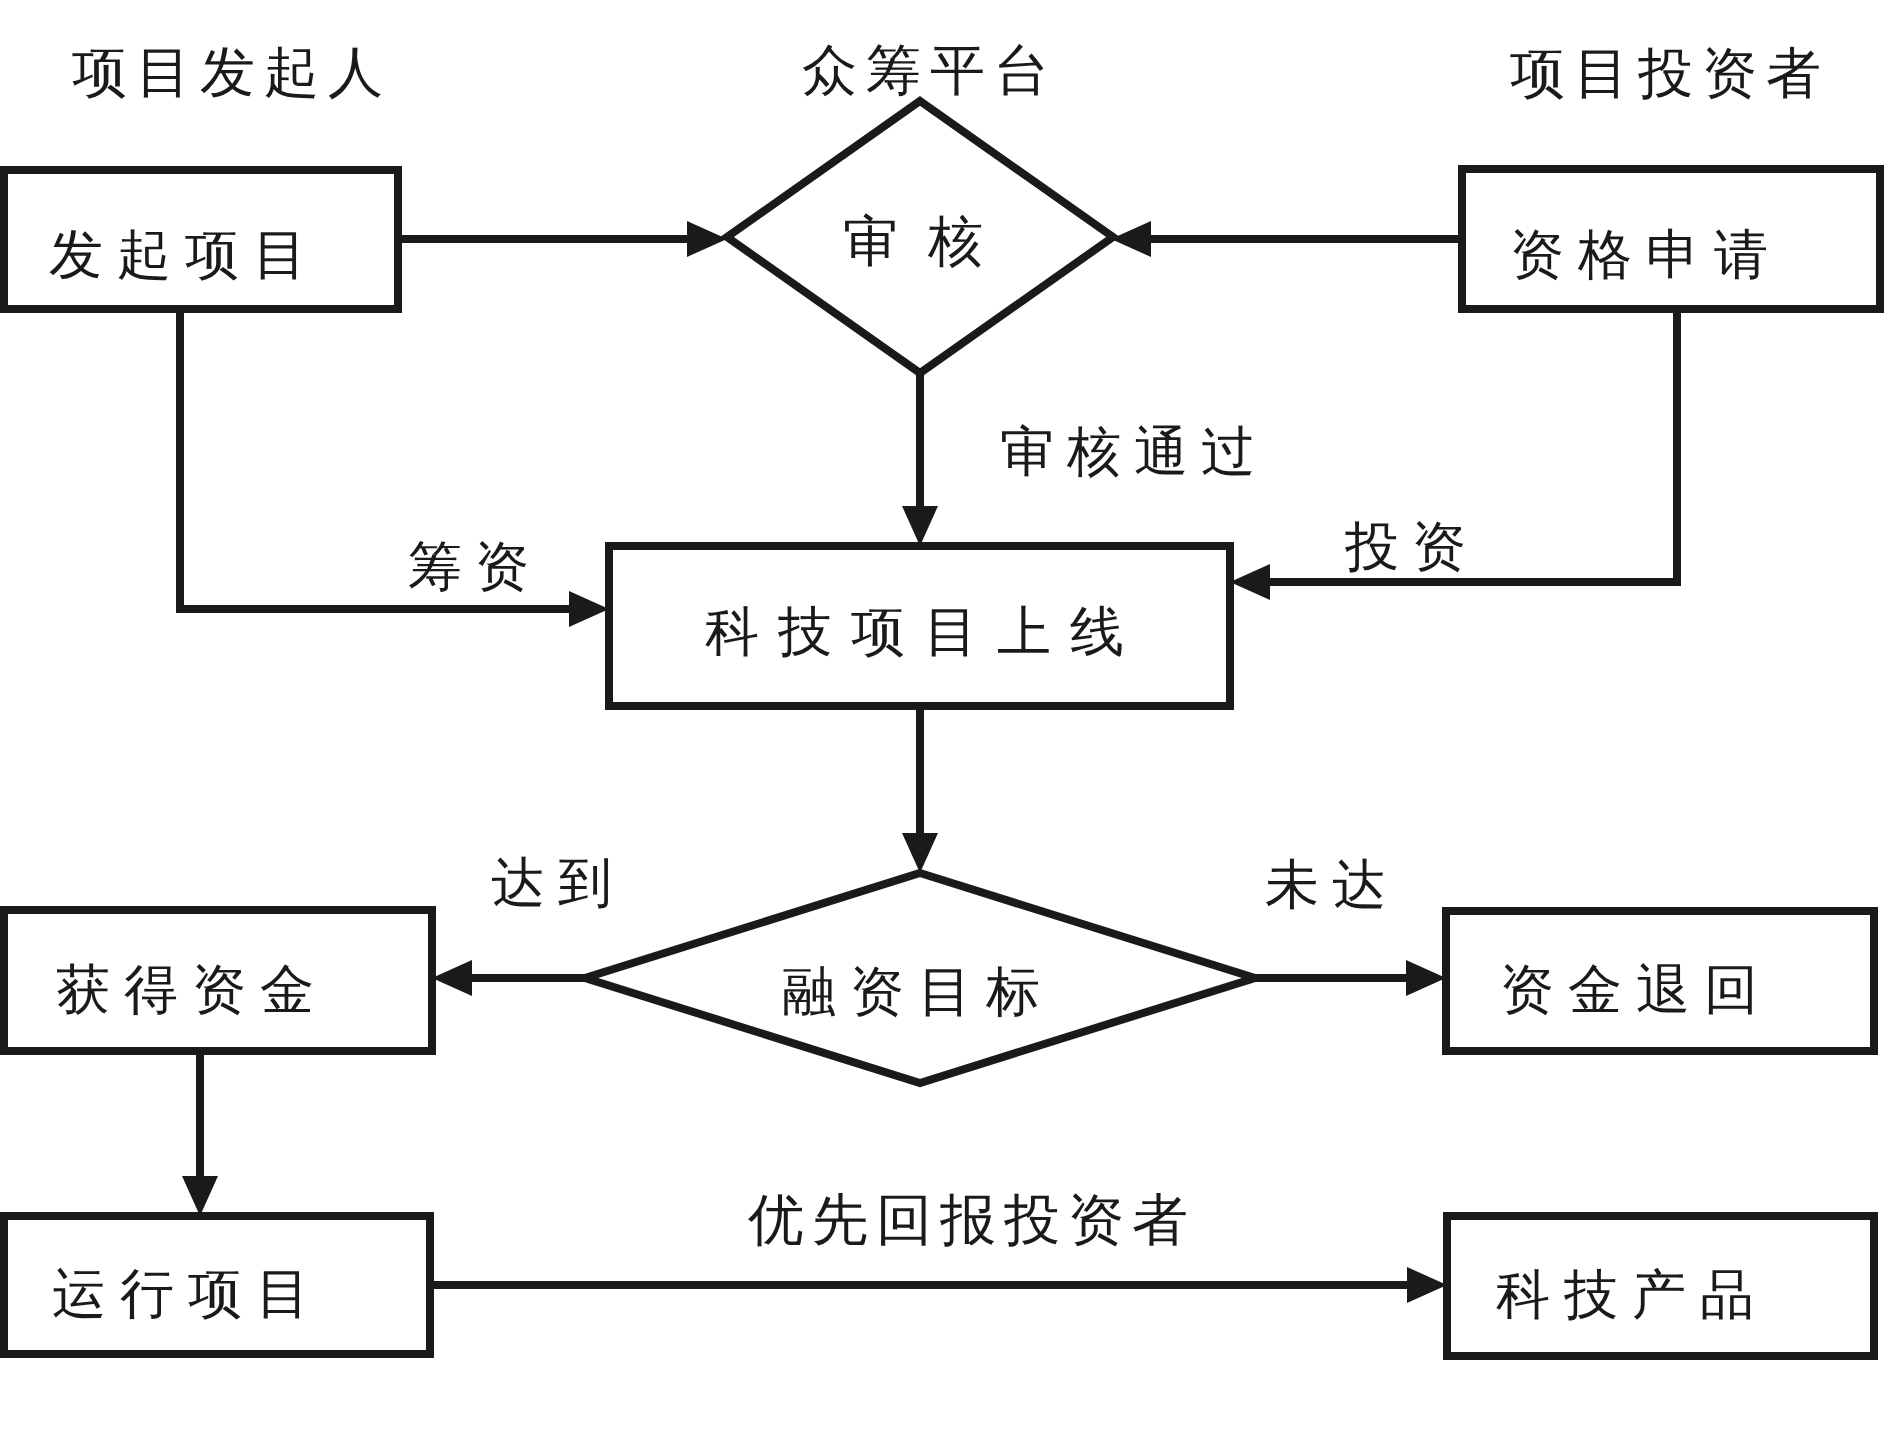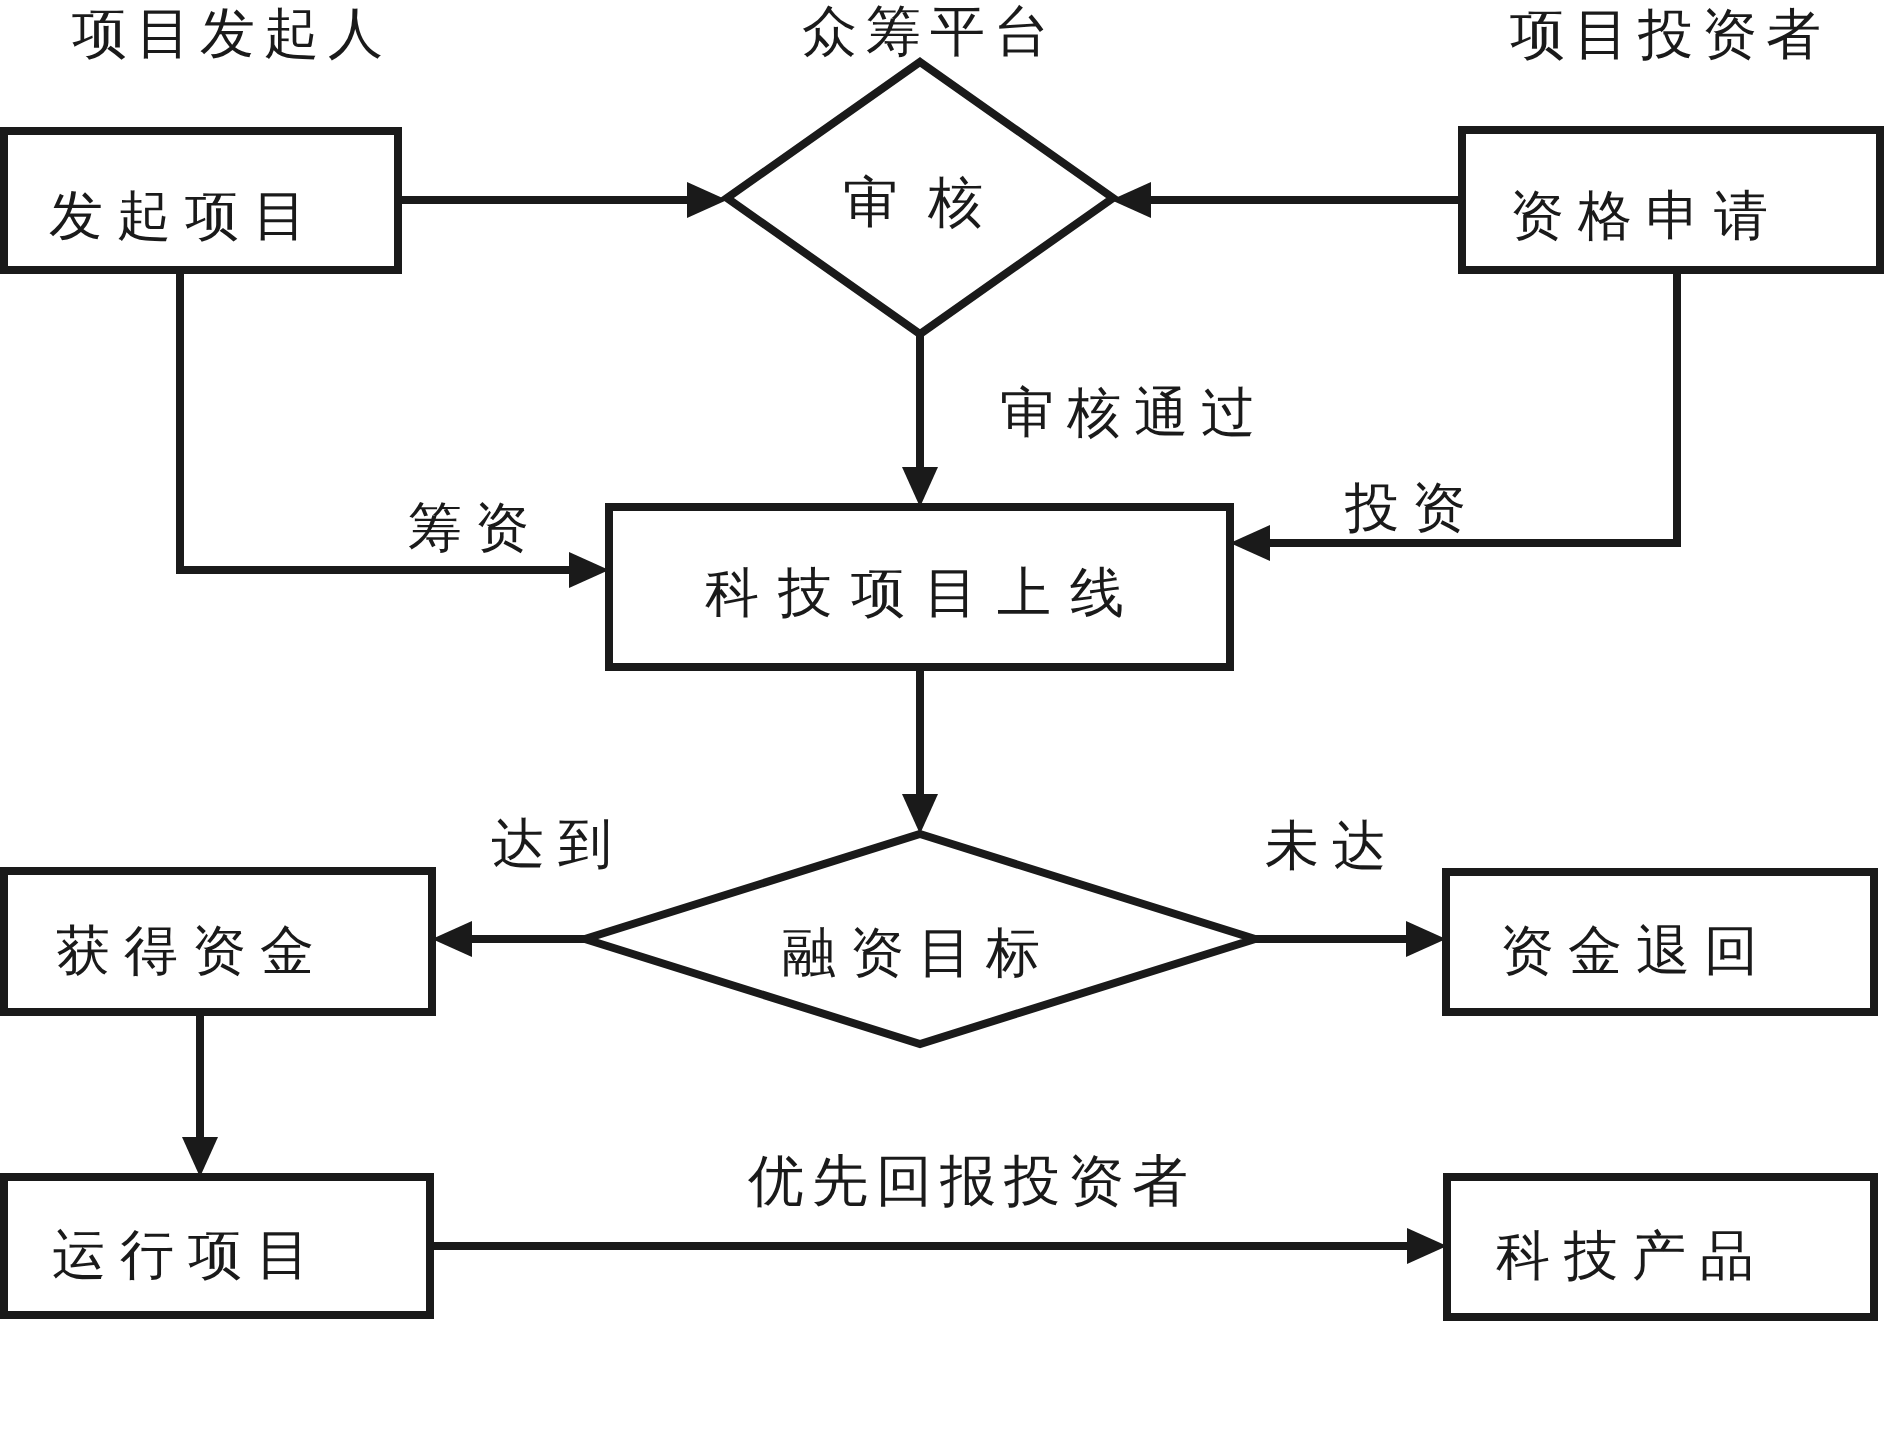--- a/index.html
+++ b/index.html
@@ -6,20 +6,21 @@
     margin: 0;
     padding: 0;
     background: #ffffff;
   }
   .canvas {
     position: relative;
     width: 1894px;
     height: 1328px;
     background: #ffffff;
     overflow: hidden;
+    margin-top: 39px;
   }
   svg text {
     font-family: "Liberation Serif", "DejaVu Serif", serif;
     fill: #1a1a1a;
   }
   .actor-label   { font-size: 55px; letter-spacing: 9px; }
   .node-label    { font-size: 54px; letter-spacing: 14px; }
   .node-label-wide { font-size: 54px; letter-spacing: 19px; }
   .review-label  { font-size: 55px; letter-spacing: 30px; }
   .edge-label    { font-size: 54px; letter-spacing: 13px; }

